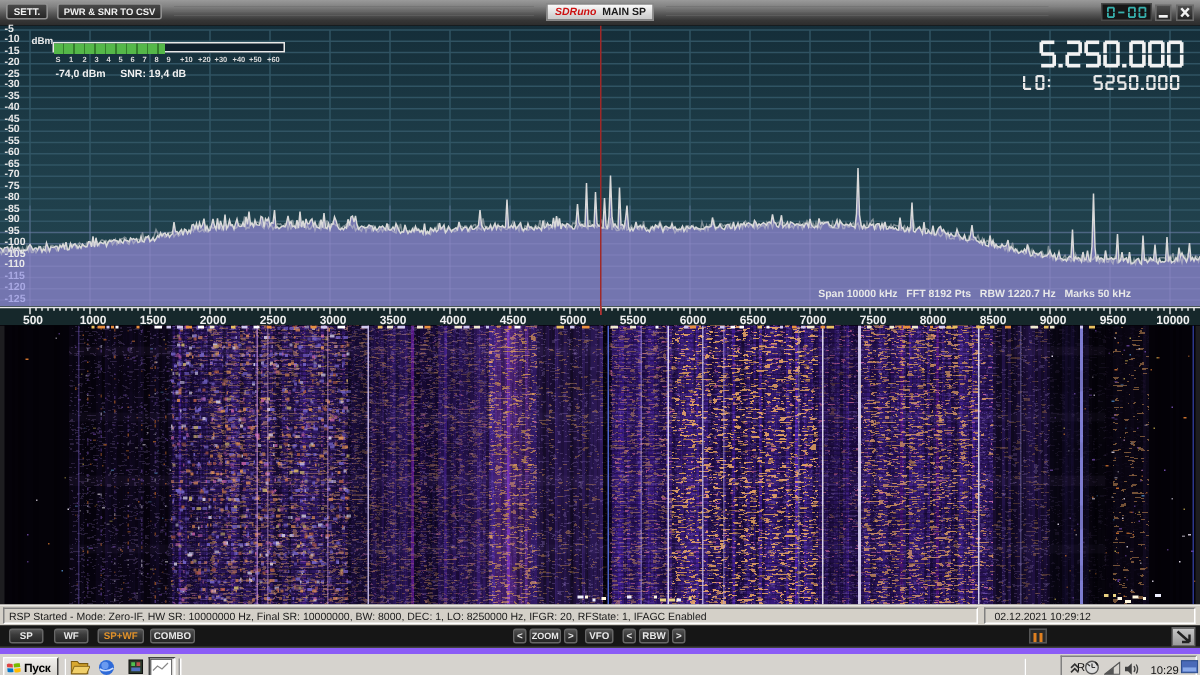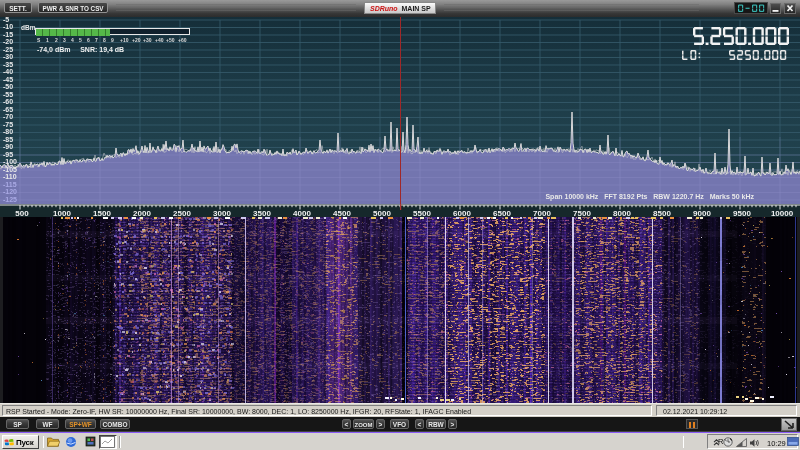--- a/index.html
+++ b/index.html
@@ -2582,21 +2582,21 @@
       <div style="position:absolute;left:2px;top:2px;width:2px;height:6px;background:#e08020;"></div>
       <div style="position:absolute;left:6px;top:2px;width:2px;height:6px;background:#e08020;"></div>
     </div>
     <div style="position:absolute;left:781px;top:1px;width:16px;height:13px;background:linear-gradient(#c8c8c8,#9a9a9a);border:1px solid #666;">
       <svg width="14" height="11" style="display:block">
         <path d="M3 2 L11 9 M11 9 L11 4 M11 9 L6 9" stroke="#222" stroke-width="1.6" fill="none"></path>
       </svg>
     </div>
   </div>
 
-<div style="position:absolute;left:0;top:432px;width:800px;height:18px;background:#d6d3ce;border-top:1px solid #8b5cf6;box-shadow:0 -1px 0 #404040;font-family:'Liberation Sans',sans-serif;">
+<div style="position:absolute;left:0;top:432px;width:800px;height:18px;background:#d6d3ce;border-top:4px solid #8b5cf6;box-shadow:0 -1px 0 #404040;font-family:'Liberation Sans',sans-serif;">
  <div style="position:absolute;left:2px;top:2px;width:37px;height:14px;background:linear-gradient(#f0efec,#d6d3ce);border:1px solid;border-color:#fff #404040 #404040 #fff;display:flex;align-items:center;">
    <span style="margin-left:1px;">
         <svg width="11" height="11" viewBox="0 0 12 12" style="display:block">
           <g transform="rotate(-7 6 6) scale(0.95)">
             <path d="M1 2.8 Q2.2 2 3.3 2.4 L5.4 2.9 L5.4 5.6 L1 4.9 Z" fill="#d44"></path>
             <path d="M6.2 3.1 Q8 2.3 11 3.1 L11 5.9 L6.2 5.8 Z" fill="#7b0"></path>
             <path d="M1 5.7 L5.4 6.3 L5.4 9 Q3 9.4 1 8.5 Z" fill="#07c"></path>
             <path d="M6.2 6.6 L11 6.7 L11 9.4 Q8.5 10.2 6.2 9.3 Z" fill="#fb0"></path>
           </g>
         </svg>

